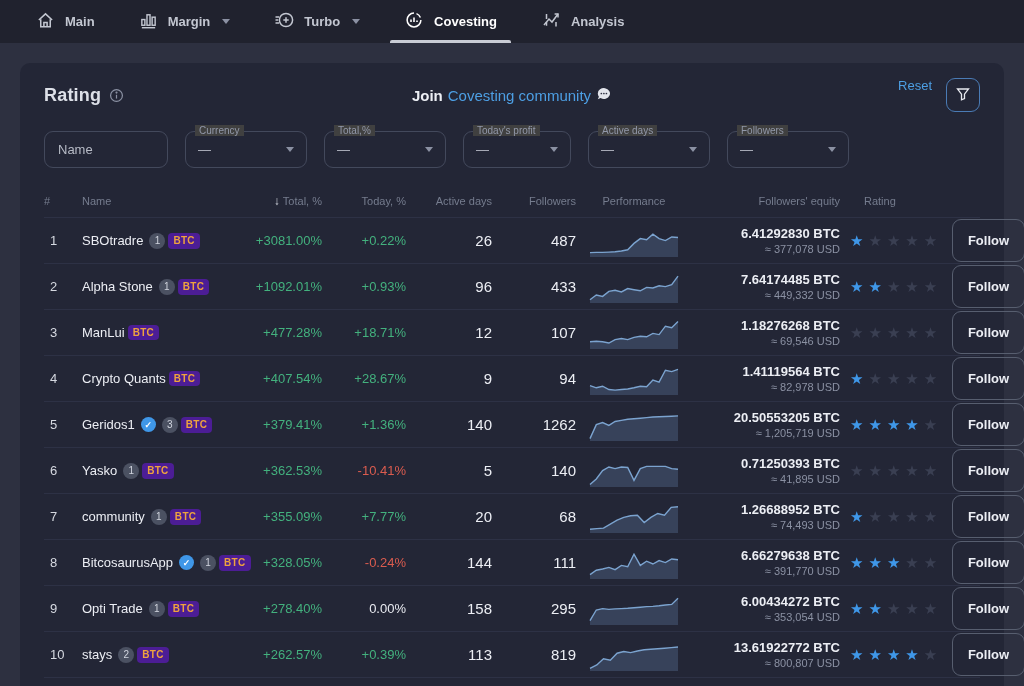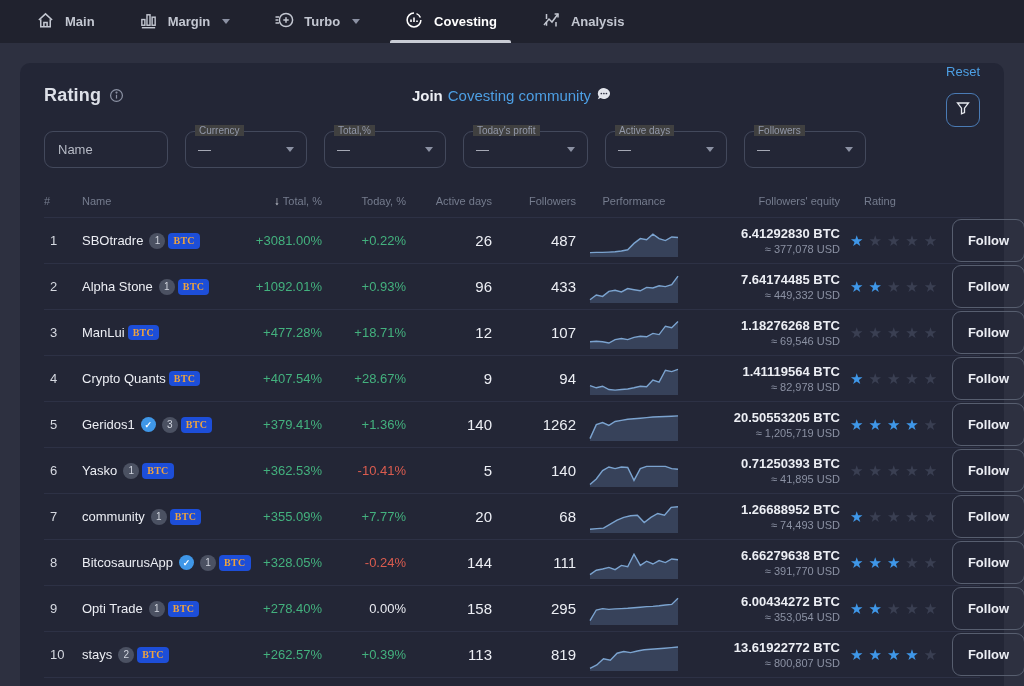--- a/index.html
+++ b/index.html
@@ -42,21 +42,21 @@
     height:64px; display:flex; align-items:center; position:relative;
   }
   .page-title { font-size:18px; font-weight:700; color:#dde0e8; letter-spacing:.2px; }
   .info-icon { margin-left:8px; display:flex; align-items:center; }
   .join-line {
     position:absolute; left:50%; transform:translateX(-50%);
     font-size:15px; display:flex; align-items:center; gap:5px;
   }
   .join-prefix { color:#eceef4; font-weight:700; }
   .join-link { color:#4d9fe4; cursor:pointer; }
-  .header-right { margin-left:auto; display:flex; align-items:flex-end; gap:14px;flex-direction:column; }
+  .header-right { margin-left:auto; display:flex; align-items:flex-start; gap:14px; }
   .reset-link { color:#4d9fe4; font-size:13px; cursor:pointer; }
   .filter-btn {
     width:34px; height:34px; border:1px solid #4a7bb5; border-radius:9px;
     background:transparent; display:flex; align-items:center; justify-content:center;
     cursor:pointer;
   }
   
   .filters { display:flex; gap:17px; margin-top:4px; }
   .text-field {
     width:124px; height:37px; background:transparent;
@@ -100,23 +100,23 @@
   .verified-icon {
     width:15px; height:15px; border-radius:50%; background:#3f97e8;
     color:#fff; font-size:9px; display:flex; align-items:center; justify-content:center;
     font-weight:700;
   }
   .count-badge {
     min-width:16px; height:16px; border-radius:50%; background:#4b5162;
     color:#d0d4de; font-size:10px; display:flex; align-items:center; justify-content:center;
   }
   .currency-chip {
-    width:fit-content; background:#1d4ed8; color:#eea33e;
+    width:fit-content; background:#4c1d95; color:#eea33e;
     font-size:10px; font-weight:700; border-radius:4px;
-    padding:2px 5px; letter-spacing:.3px;font-family:Liberation Serif, serif;
+    padding:2px 5px; letter-spacing:.3px;
   }
   .val-green { color:#43b17e; }
   .val-red { color:#db5c4f; }
   .val-neutral { color:#e8eaf0; }
   .num-cell { font-size:13px; }
   .white-num { color:#eceef4; font-size:15px; }
   .perf-cell { display:flex; justify-content:center; }
   .equity-cell { display:flex; flex-direction:column; gap:2px; }
   .equity-btc { color:#eceef4; font-size:13px; font-weight:700; }
   .equity-usd { color:#8b91a3; font-size:11px; }
@@ -230,21 +230,21 @@
     <div class="dropdown">
       <span class="dropdown-label">Currency</span>
       <span class="dropdown-value">—</span>
       <span class="caret"></span>
     </div>
     <div class="dropdown">
       <span class="dropdown-label">Total,%</span>
       <span class="dropdown-value">—</span>
       <span class="caret"></span>
     </div>
-    <div class="dropdown" style="width:125px">
+    <div class="dropdown" style="width:108px">
       <span class="dropdown-label">Today's profit</span>
       <span class="dropdown-value">—</span>
       <span class="caret"></span>
     </div>
     <div class="dropdown">
       <span class="dropdown-label">Active days</span>
       <span class="dropdown-value">—</span>
       <span class="caret"></span>
     </div>
     <div class="dropdown">

